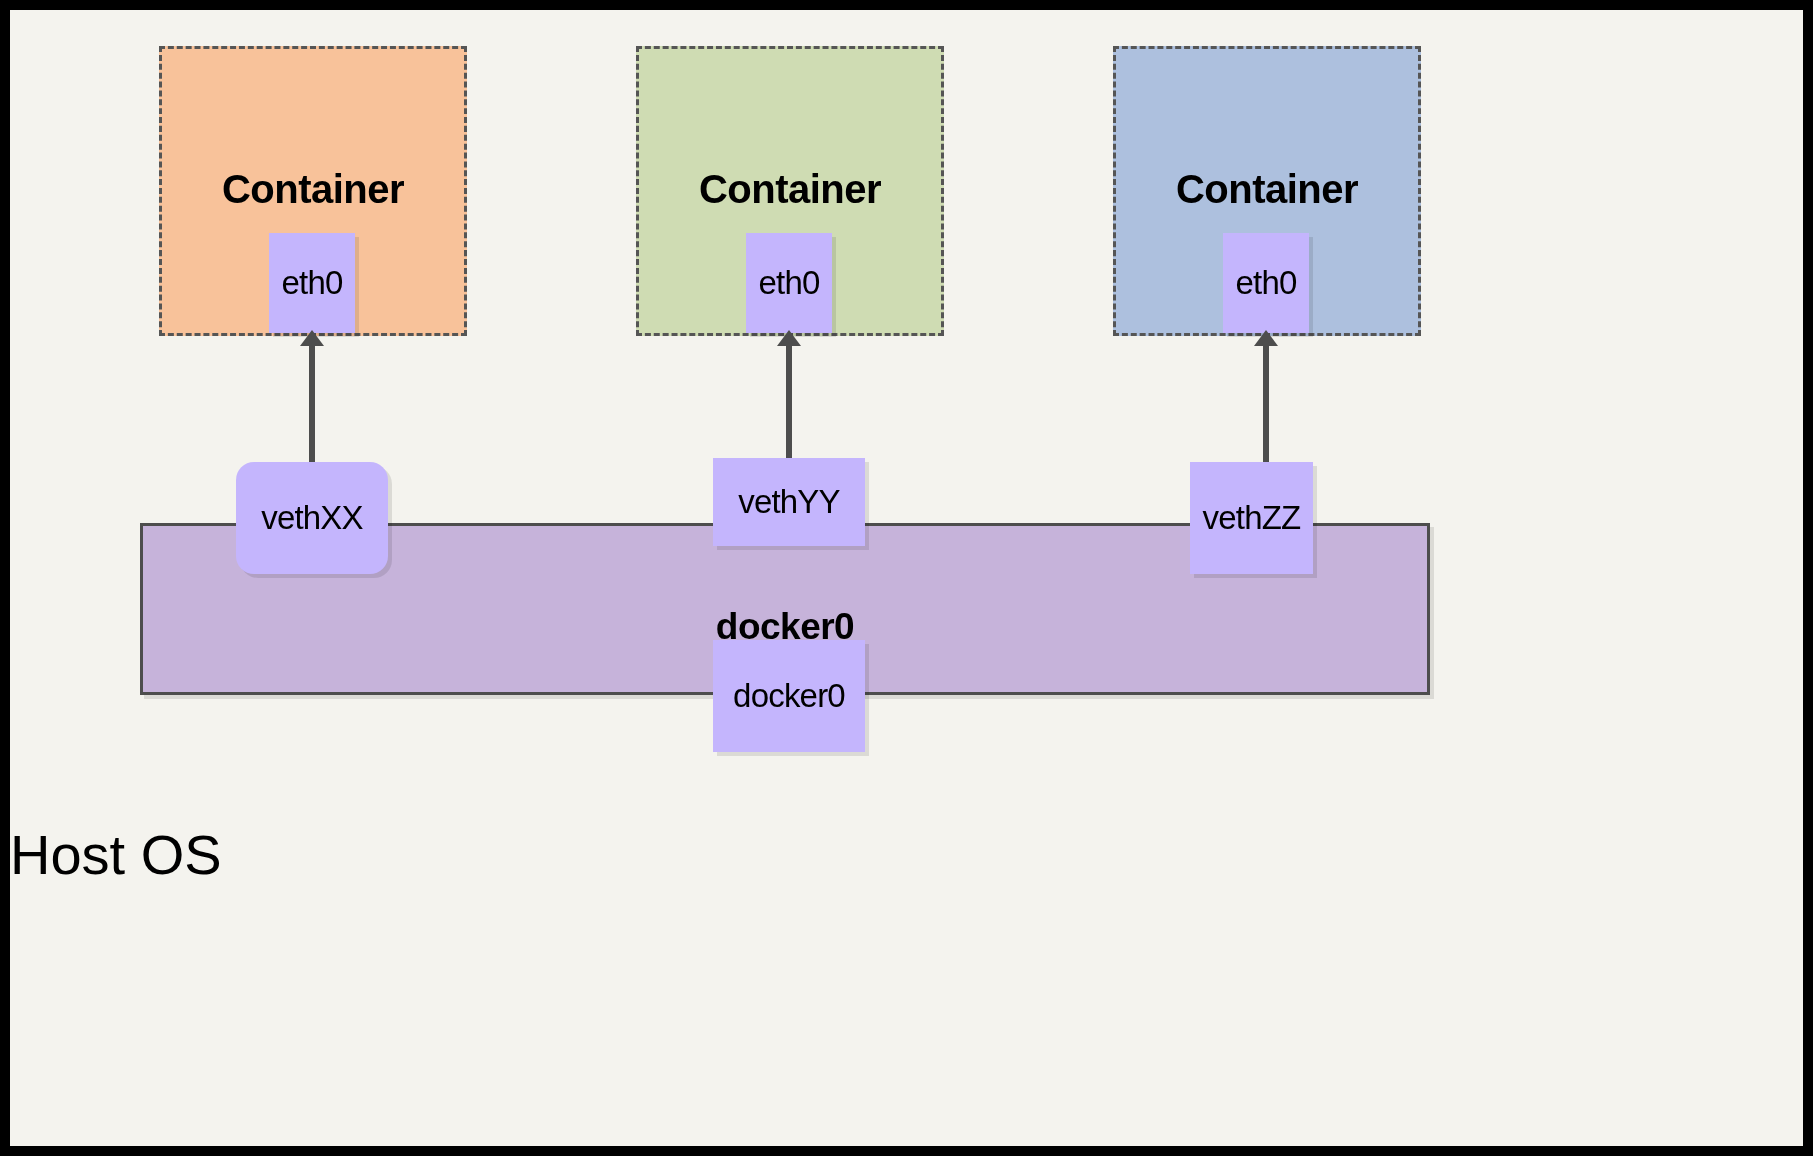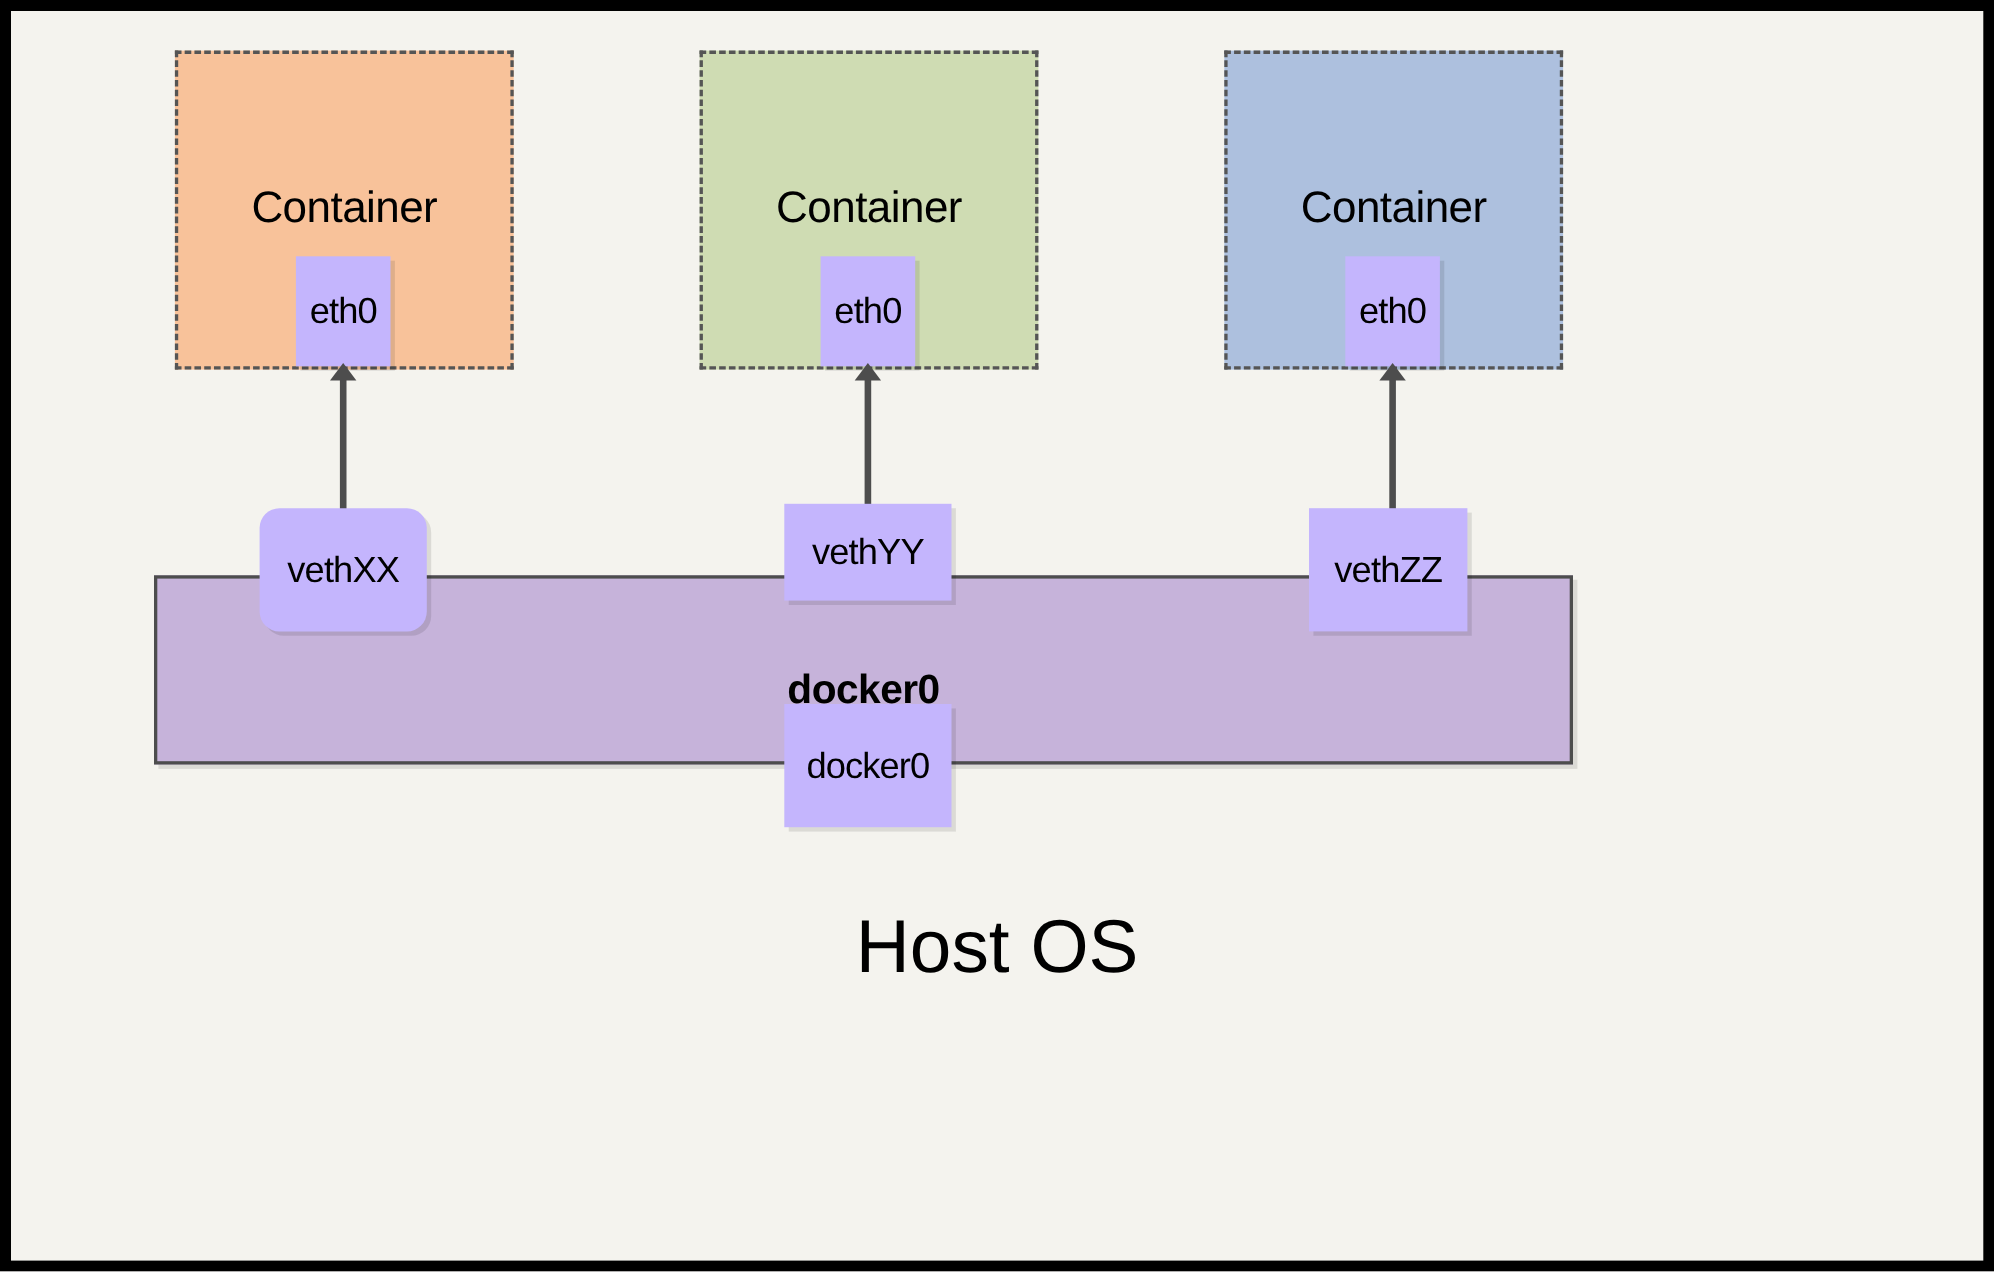--- a/index.html
+++ b/index.html
@@ -36,21 +36,21 @@
     box-sizing: border-box;
     border: 3px dashed #555555;
   }
   .container-title {
     position: absolute;
     left: 0;
     right: 0;
     top: 118px;
     text-align: center;
     font-size: 40px;
-    font-weight: normal;
+    font-weight: bold;
     color: #000000;
     letter-spacing: -0.5px;
   }
 
   
   .note {
     position: absolute;
     box-sizing: border-box;
     background: #c4b5fd;
     box-shadow: 4px 4px 0 rgba(0,0,0,0.10);
@@ -88,22 +88,21 @@
     color: #000000;
     letter-spacing: -0.5px;
     white-space: nowrap;
   }
 
   
   .host-caption {
     position: absolute;
     left: 0;
     right: 0;
-    text-align: center;
-    font-size: 68px;
+    font-size: 56px;
     color: #000000;
     letter-spacing: 0px;
   }
 
   
   .arrow-svg {
     position: absolute;
     overflow: visible;
     pointer-events: none;
   }
@@ -162,21 +161,21 @@
     <div class="bridge" style="left:130px; top:513px; width:1290px; height:172px;">
       <div class="bridge-label" style="top:80px;">docker0</div>
     </div>
 
     <div class="note" style="left:226px; top:452px; width:152px; height:112px;border-radius:18px;">
       <span>vethXX</span>
     </div>
     <div class="note" style="left:703px; top:448px; width:152px; height:88px;">
       <span>vethYY</span>
     </div>
-    <div class="note" style="left:1180px; top:452px; width:144px; height:112px;">
+    <div class="note" style="left:1180px; top:452px; width:123px; height:112px;">
       <span>vethZZ</span>
     </div>
 
     <div class="note" style="left:703px; top:630px; width:152px; height:112px;">
       <span>docker0</span>
     </div>
 
 
     <div class="host-caption" style="top:812px;">Host OS</div>
 

